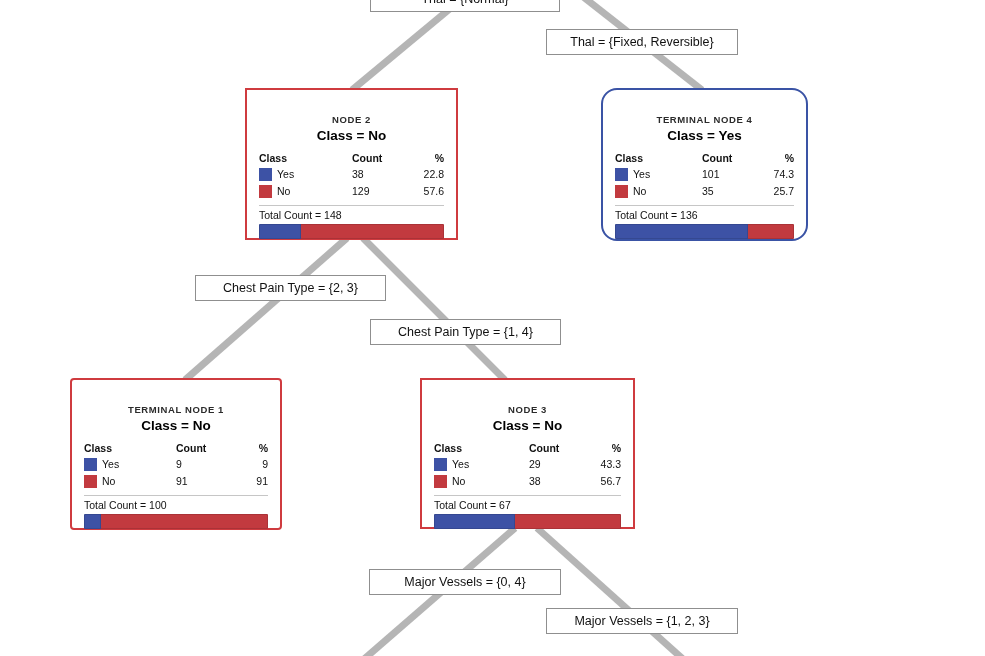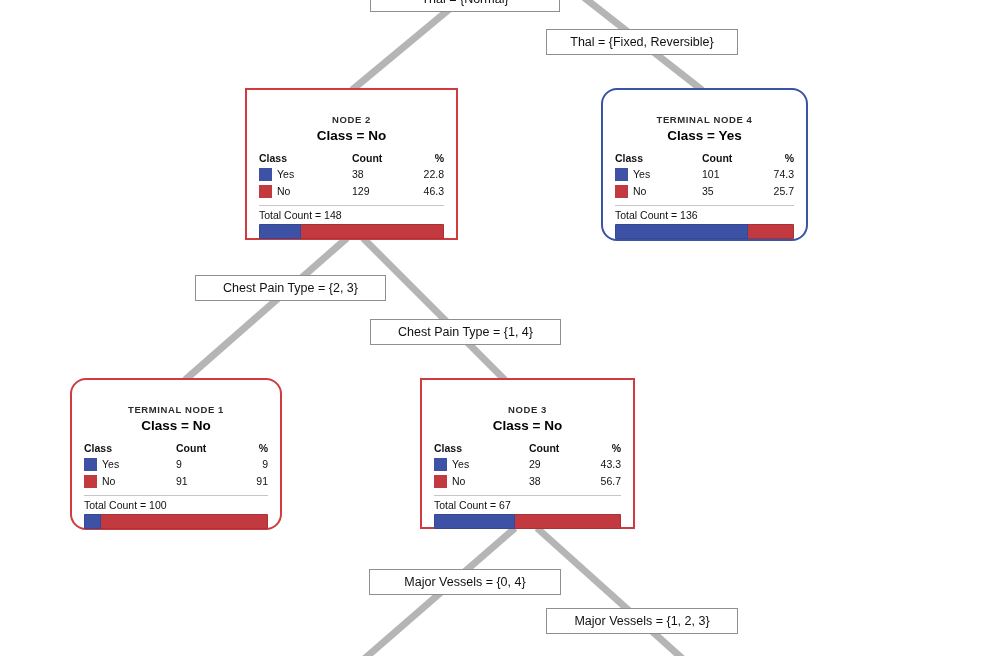--- a/index.html
+++ b/index.html
@@ -41,21 +41,21 @@
   .node{
     position:absolute;z-index:3;
     box-sizing:border-box;
     background:#ffffff;
     border:2px solid var(--red-border,#cf3b3f);
     padding:8px 12px 9px 12px;
     color:#111;
   }
   .node--n2{left:245px;top:88px;width:213px;height:152px;}
   .node--t4{left:601px;top:88px;width:207px;height:153px;border-radius:16px;border-color:var(--blue-border,#3a53a5);}
-  .node--t1{left:70px;top:378px;width:212px;height:152px;border-radius:16px;}
+  .node--t1{left:70px;top:378px;width:212px;height:152px;border-radius:4px;}
   .node--n3{left:420px;top:378px;width:215px;height:151px;}
 
   .node-title{
     text-align:center;font-size:9.5px;font-weight:600;
     letter-spacing:.6px;color:#2b2b2b;margin-top:16px;
   }
   .node-class{
     text-align:center;font-size:13.5px;font-weight:700;color:#000;
     margin-top:3px;
   }
@@ -125,21 +125,21 @@
         </span>
       <span class="col-count">38</span>
       <span class="col-pct">22.8</span>
     </div>
     <div class="tbl-row">
       <span class="col-class">
           <i class="sq sq-no"></i>
           <span>No</span>
         </span>
       <span class="col-count">129</span>
-      <span class="col-pct">46.3</span>
+      <span class="col-pct">57.6</span>
     </div>
     <div class="node-total">Total Count = 148</div>
     <div class="node-bar">
       <span class="bar-yes" style="width: 22.8%;"></span>
       <span class="bar-no"></span>
     </div>
   </div>
 
   <div class="node node--t4">
     <div class="node-title">TERMINAL NODE 4</div>

